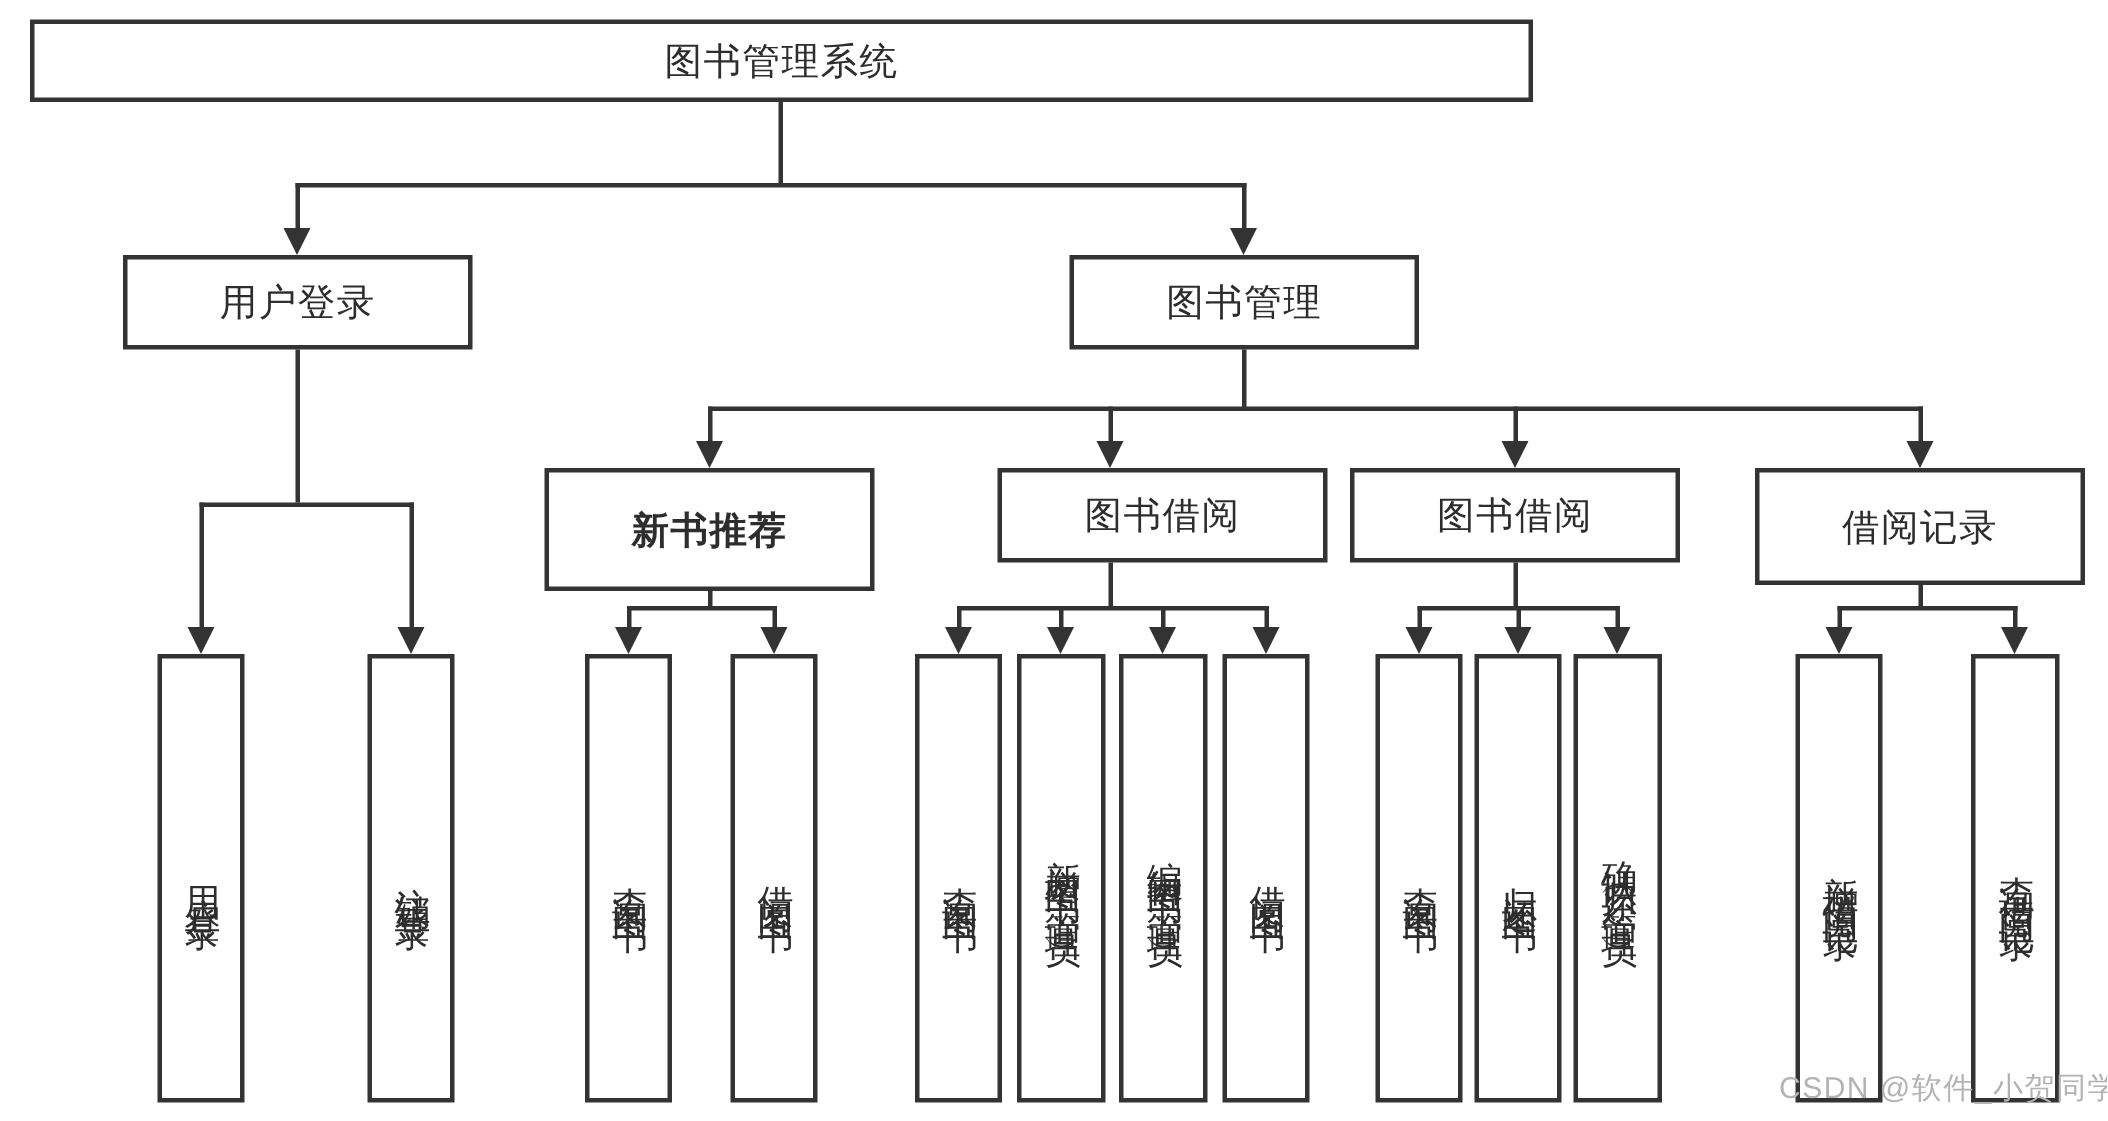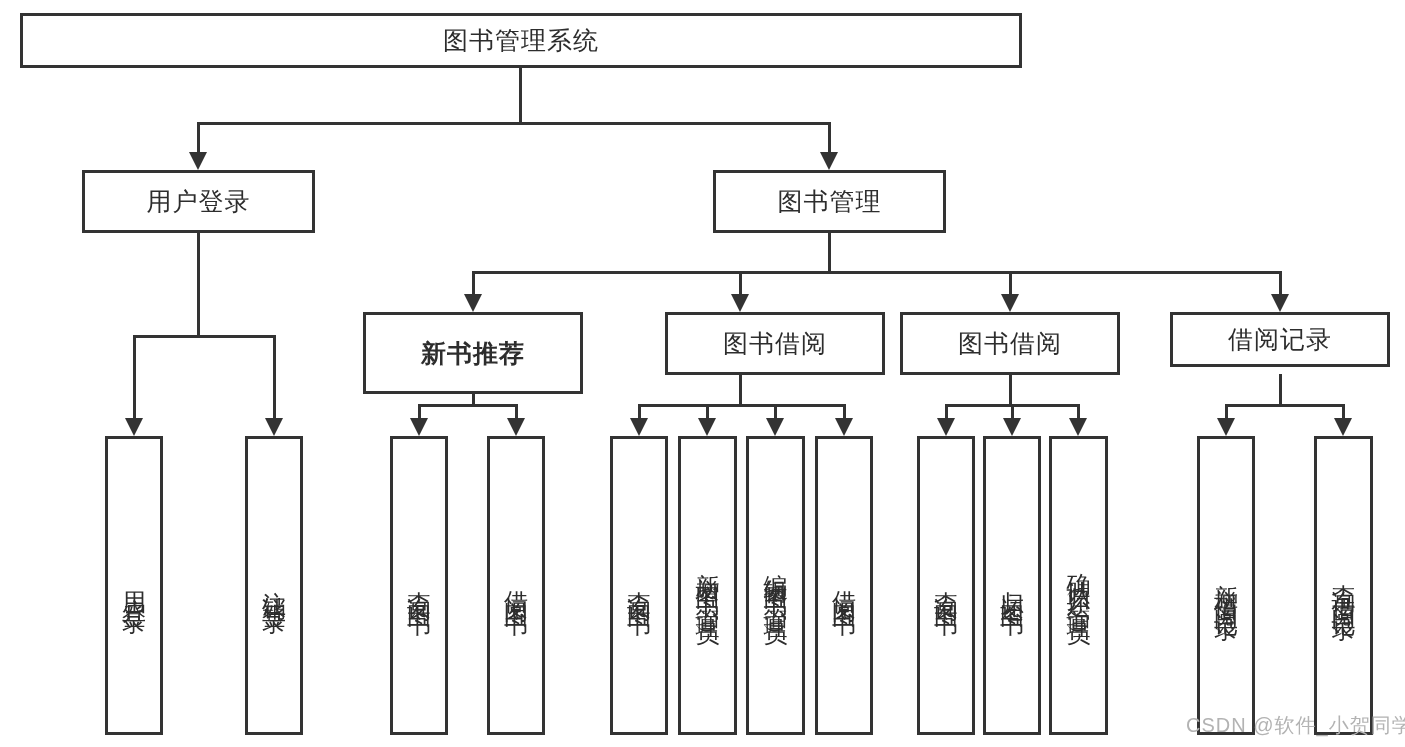--- a/index.html
+++ b/index.html
@@ -72,21 +72,21 @@
 
   <div class="box" style="left:363px;top:312px;width:220px;height:82px;font-weight:bold;">
     <span class="lbl">新书推荐</span>
   </div>
   <div class="box" style="left:630px;top:312px;width:220px;height:63px;margin-left:35px;">
     <span class="lbl">图书借阅</span>
   </div>
   <div class="box" style="left:900px;top:312px;width:220px;height:63px;">
     <span class="lbl">图书借阅</span>
   </div>
-  <div class="box" style="left:1170px;top:312px;width:220px;height:55px;">
+  <div class="box" style="left:1170px;top:312px;width:220px;height:78px;">
     <span class="lbl">借阅记录</span>
   </div>
 
   <div class="vl" style="left:472px;top:374px;height:32px;"></div>
   <div class="hl" style="left:418px;top:404px;width:100px;"></div>
   <div class="vl" style="left:418px;top:404px;height:16px;"></div>
   <div class="ah" style="left:410px;top:418px;"></div>
   <div class="vl" style="left:515px;top:404px;height:16px;"></div>
   <div class="ah" style="left:507px;top:418px;"></div>
 

